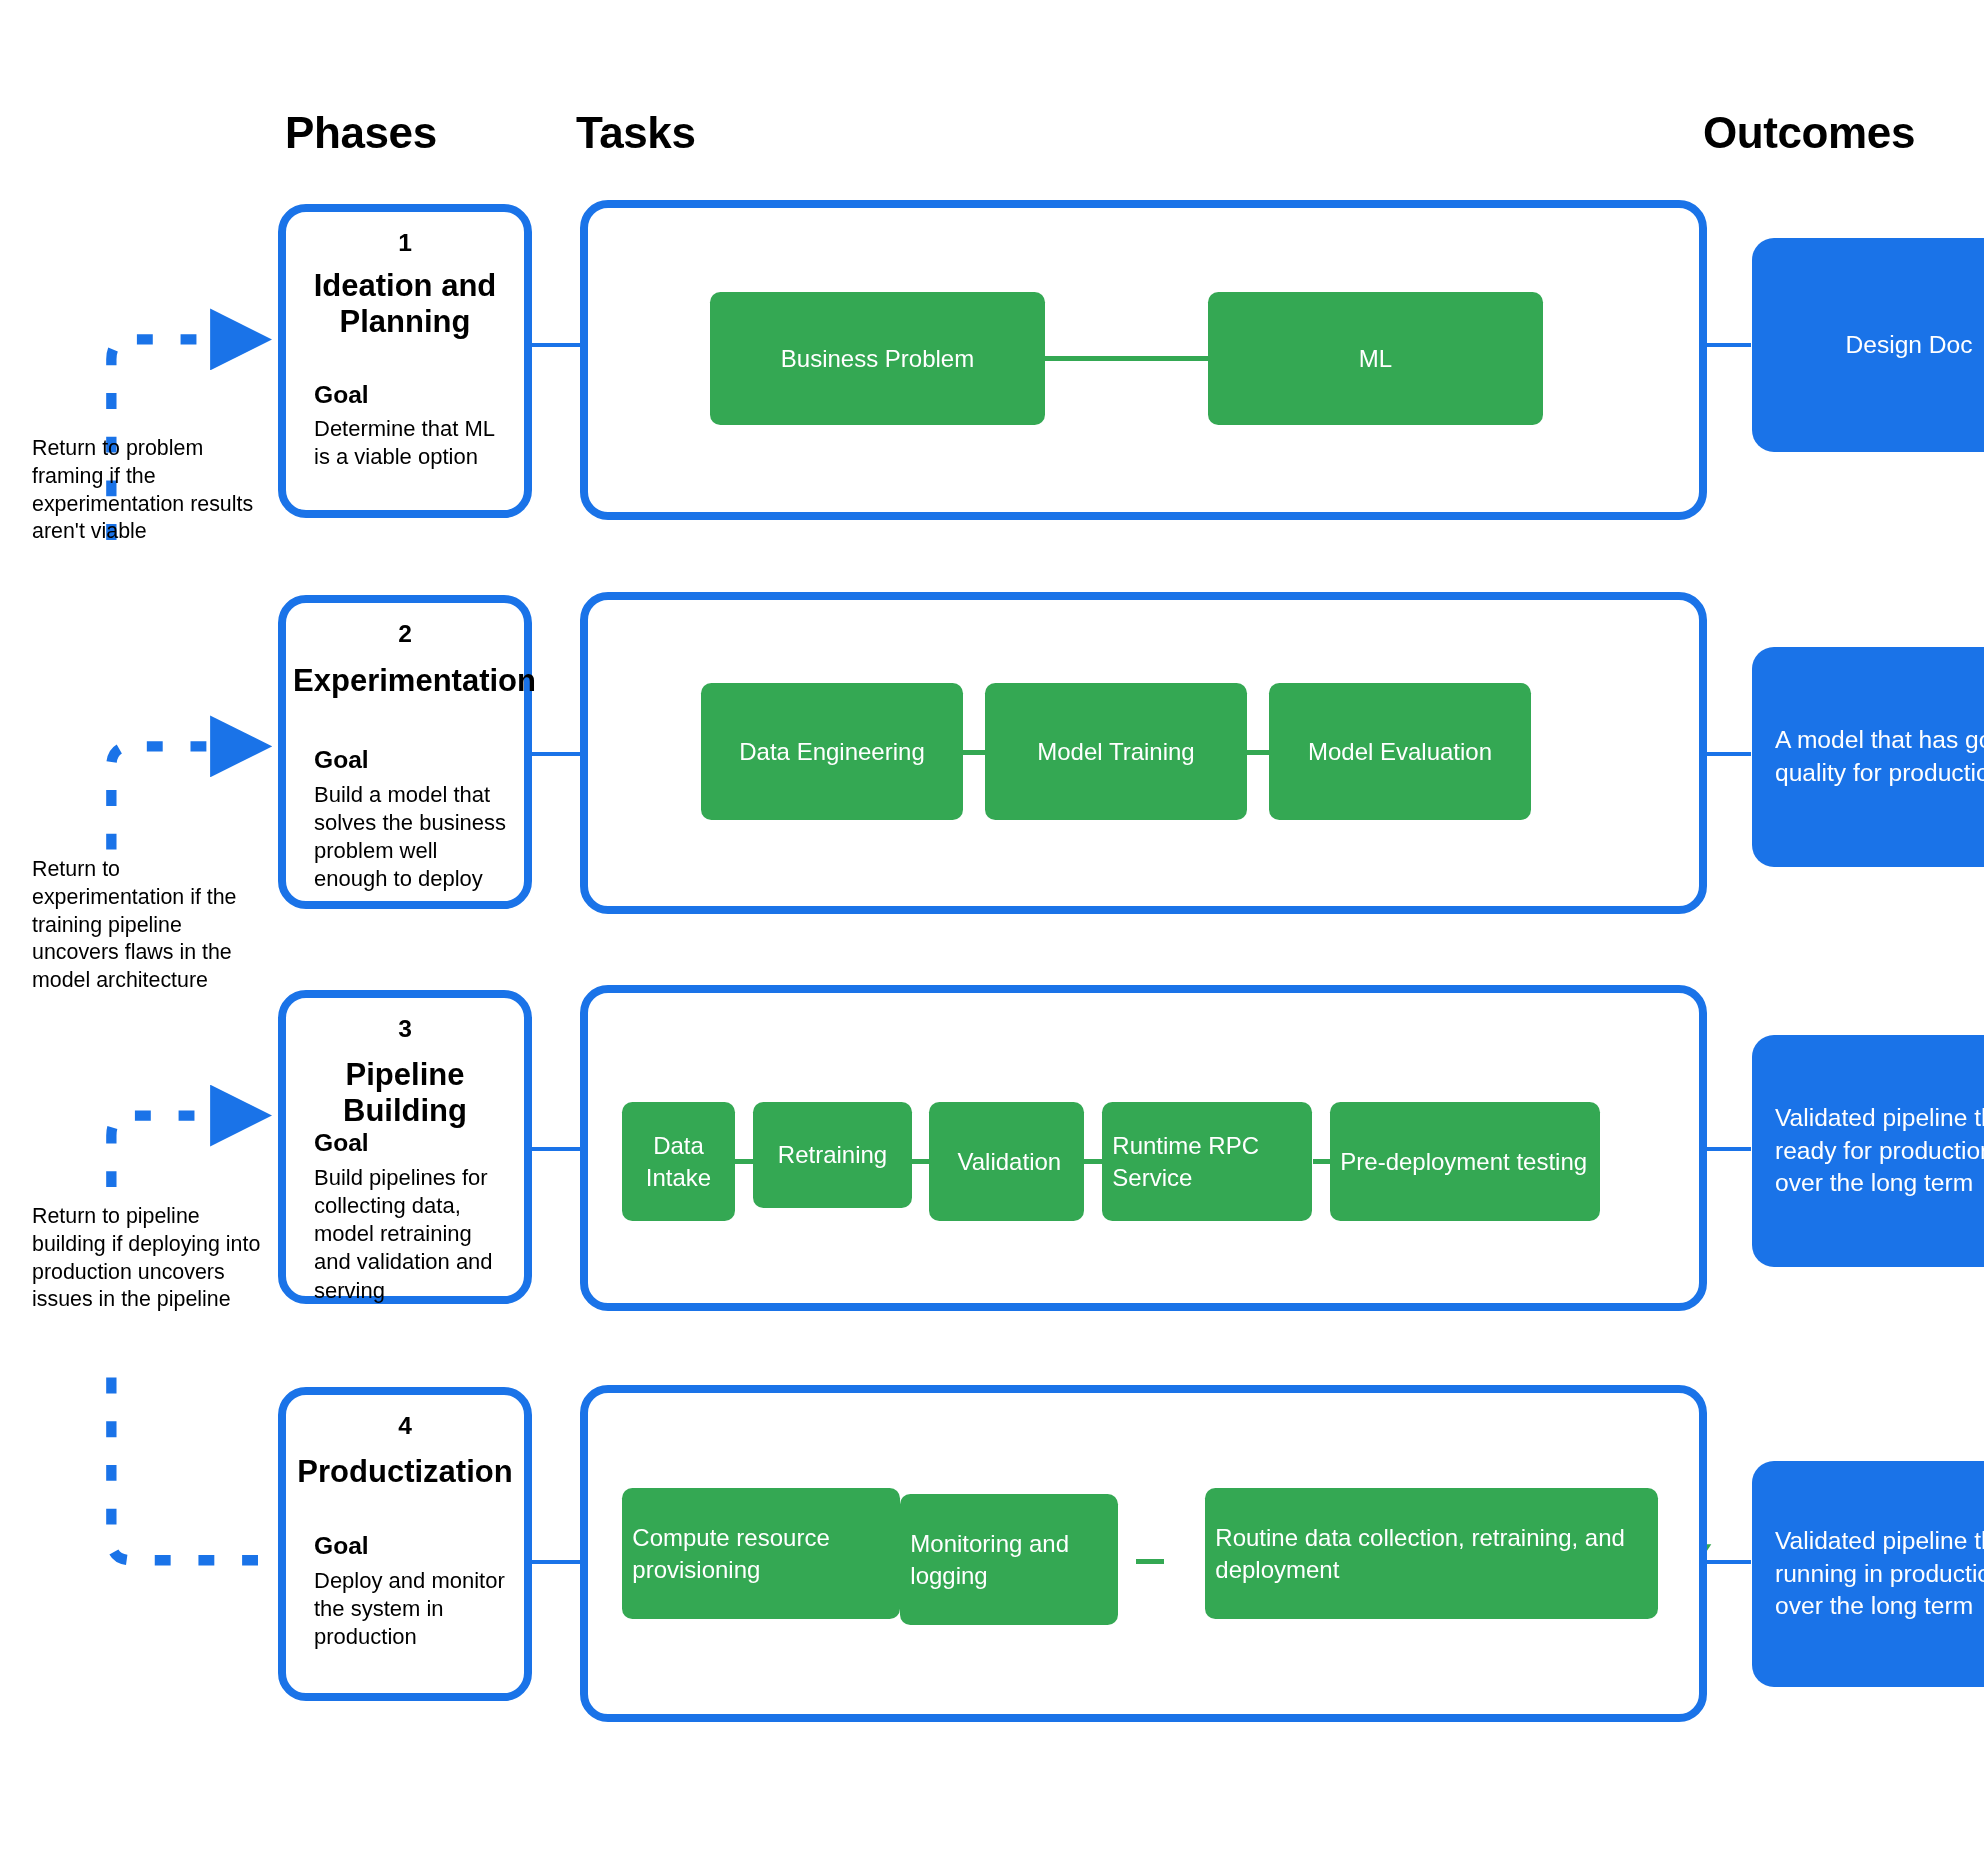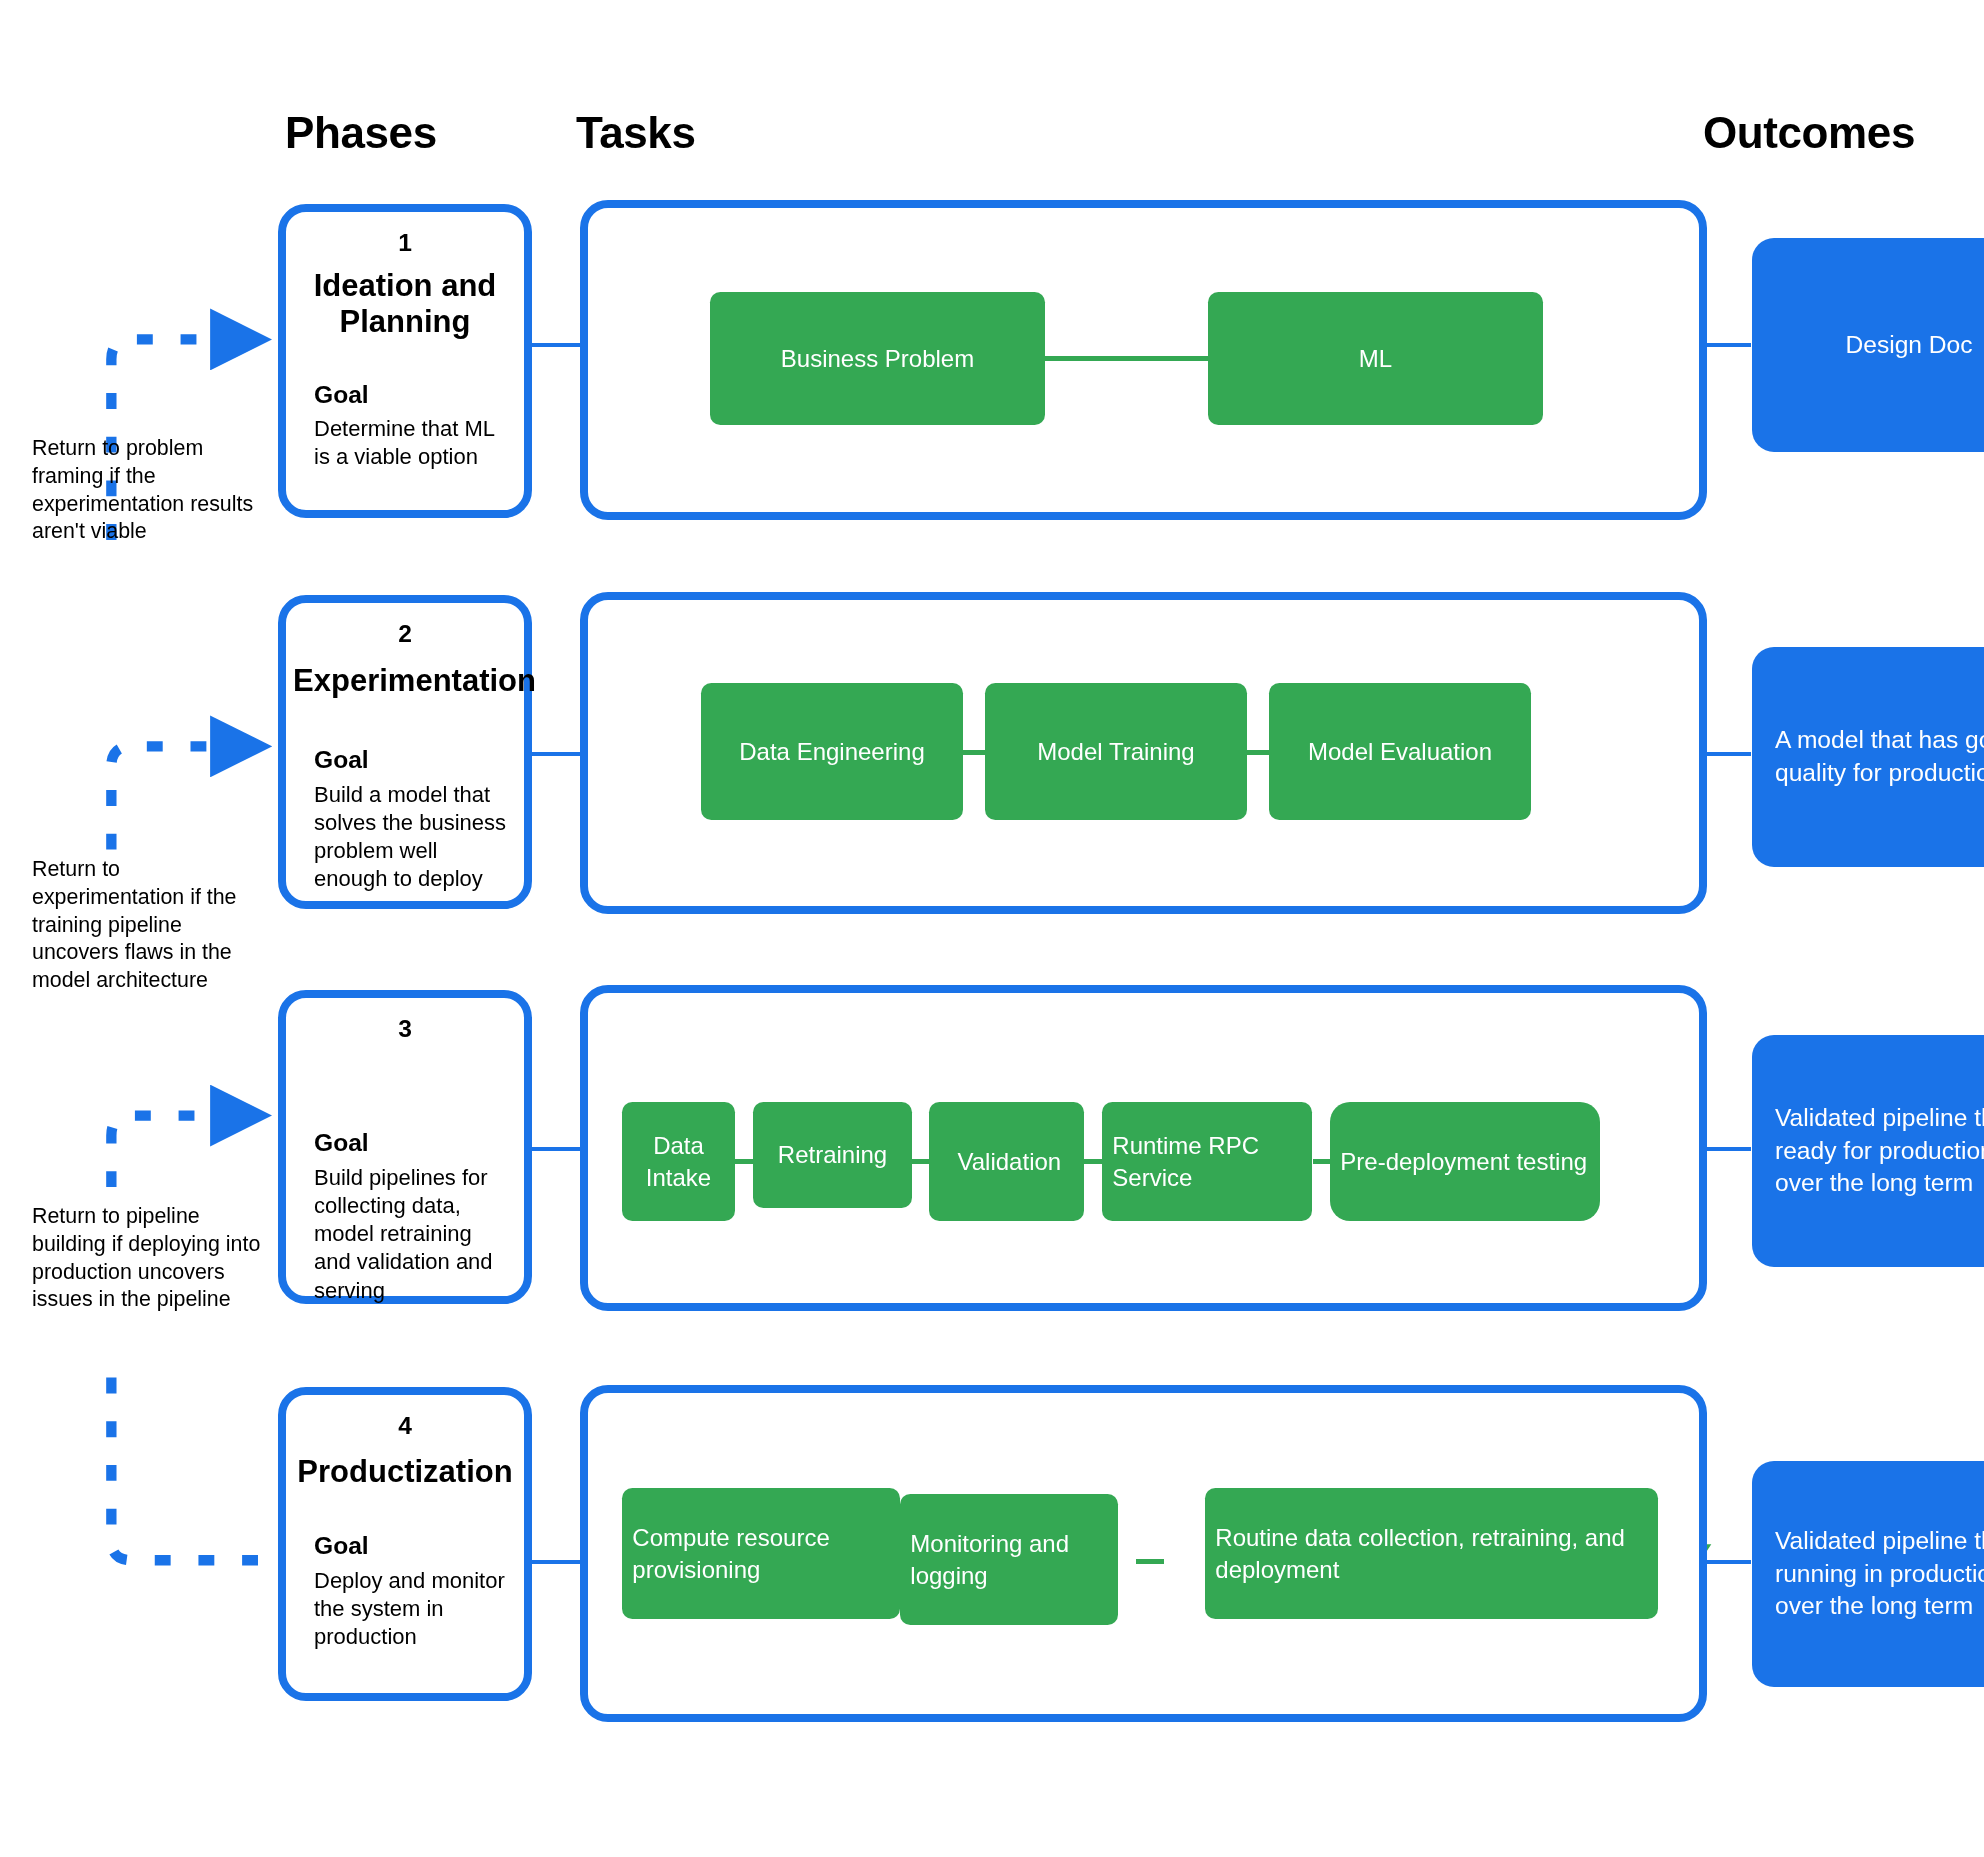--- a/index.html
+++ b/index.html
@@ -133,31 +133,32 @@
     <div class="task-box" style="left:681px;top:83px;width:262px;height:137px;">Model Evaluation</div>
     <div class="gline" style="left:375px;top:150px;width:22px;"></div>
     <div class="gline" style="left:659px;top:150px;width:22px;"></div>
   </div>
   <div class="hline" style="left:1707px;top:752px;width:44px;"></div>
 
   <div class="outcome-box" style="left:1752px;top:647px;width:314px;height:220px;">A model that has good quality for production</div>
 
   <div class="phase-card" style="left:278px;top:990px;width:254px;height:314px;">
     <div class="phase-num">3</div>
+    <div class="phase-title" style="top:59px;">Pipeline Building</div>
     <div class="phase-goal-label" style="top:131px;">Goal</div>
     <div class="phase-goal-text" style="top:166px;">Build pipelines for collecting data, model retraining and validation and serving</div>
   </div>
   <div class="hline" style="left:532px;top:1147px;width:50px;"></div>
 
   <div class="tasks-panel" style="left:580px;top:985px;width:1127px;height:326px;">
     <div class="task-box" style="left:34px;top:109px;width:113px;height:119px;">Data Intake</div>
     <div class="task-box" style="left:165px;top:109px;width:159px;height:106px;">Retraining</div>
     <div class="task-box" style="left:341px;top:109px;width:155px;height:119px;padding-left:16px;">Validation</div>
     <div class="task-box left" style="left:514px;top:109px;width:210px;height:119px;">Runtime RPC Service</div>
-    <div class="task-box left" style="left:742px;top:109px;width:270px;height:119px;border-radius:20px;">Pre-deployment testing</div>
+    <div class="task-box left" style="left:742px;top:109px;width:270px;height:119px;">Pre-deployment testing</div>
     <div class="gline" style="left:147px;top:166px;width:18px;"></div>
     <div class="gline" style="left:324px;top:166px;width:18px;"></div>
     <div class="gline" style="left:496px;top:166px;width:18px;"></div>
     <div class="gline" style="left:725px;top:166px;width:18px;"></div>
   </div>
   <div class="hline" style="left:1707px;top:1147px;width:44px;"></div>
 
   <div class="outcome-box" style="left:1752px;top:1035px;width:314px;height:232px;">Validated pipeline that's ready for production over the long term</div>
 
   <div class="phase-card" style="left:278px;top:1387px;width:254px;height:314px;">

